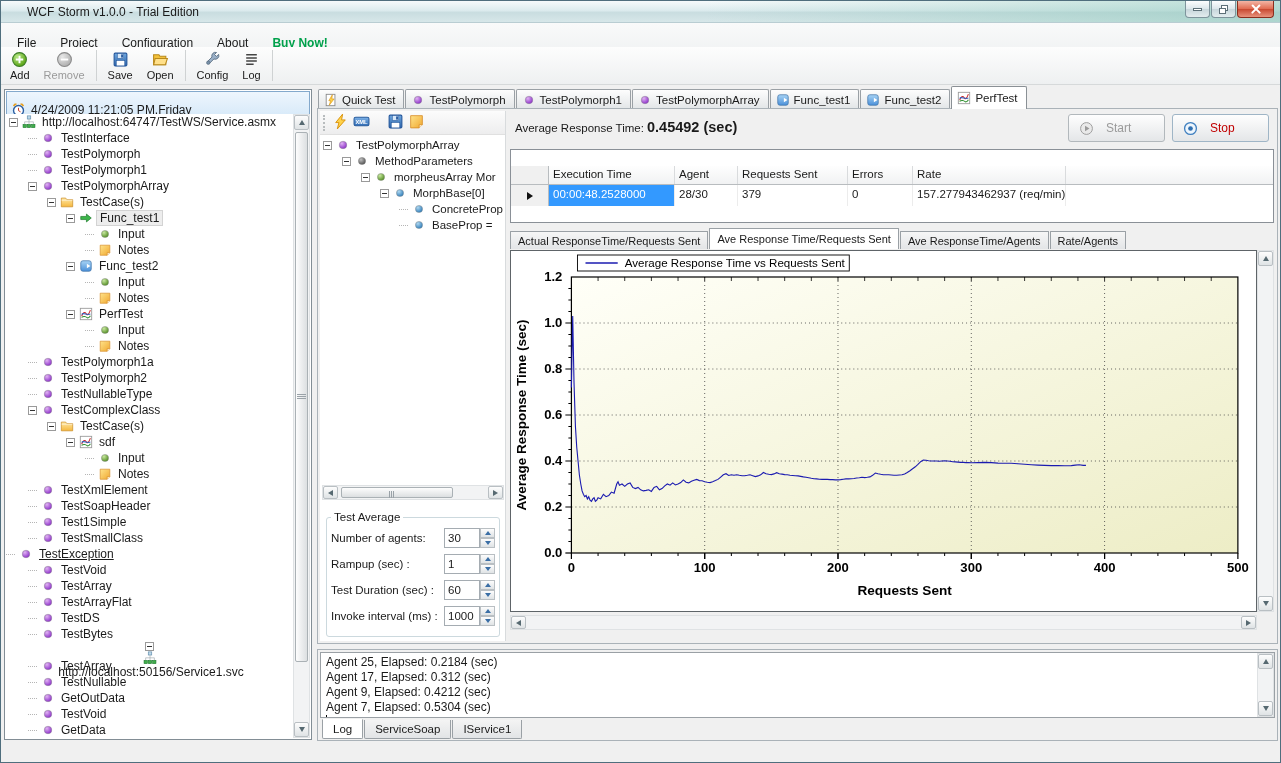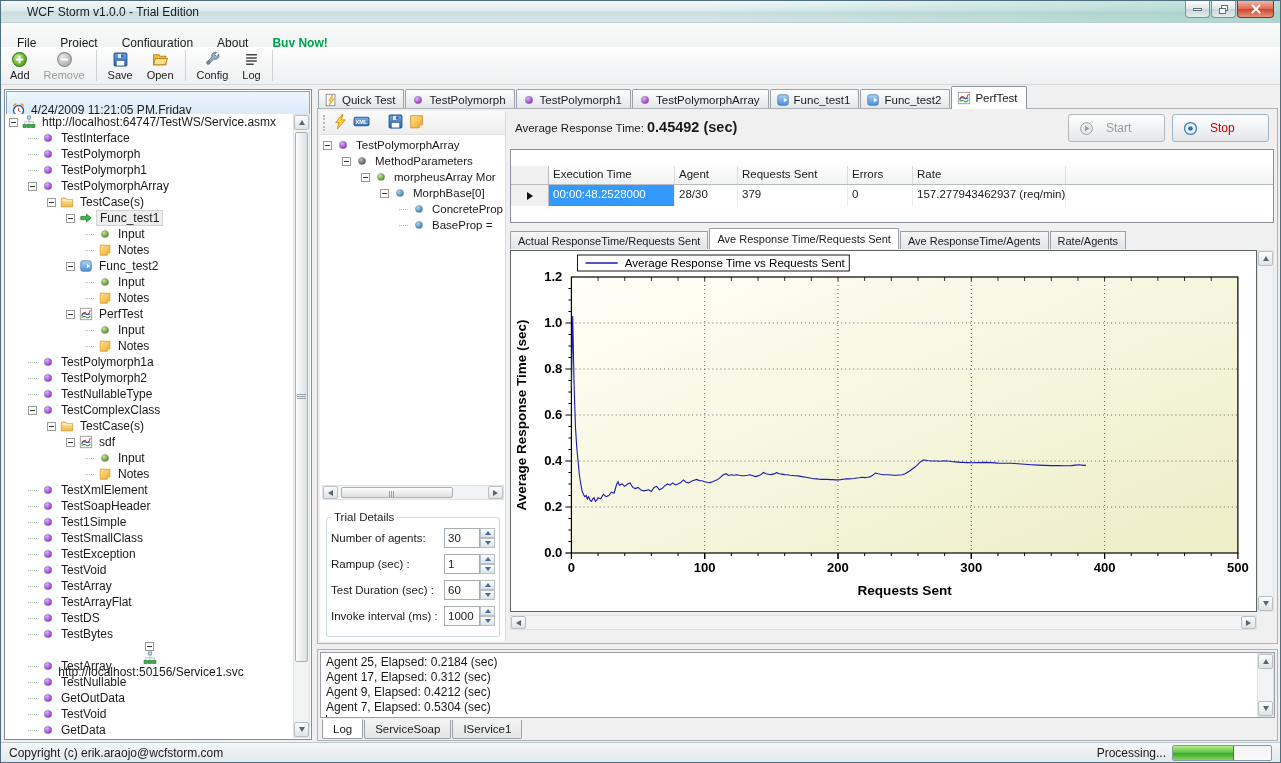--- a/index.html
+++ b/index.html
@@ -620,21 +620,21 @@
               <defs>
                 <radialGradient id="gP" cx="35%" cy="30%" r="75%">
                   <stop offset="0" stop-color="#e0b3f2"></stop>
                   <stop offset="1" stop-color="#8a2bc9"></stop>
                 </radialGradient>
               </defs>
               <circle cx="8" cy="8" r="4.3" fill="url(#gP)" stroke="#888" stroke-width="0.5"></circle>
             </svg></span>
           <span class="lbl">TestSmallClass</span>
         </div>
-        <div class="trow" style="padding-left: 22px;">
+        <div class="trow" style=" text-decoration: underline;">
           <span class="dash"></span>
           <span class="ico"><svg viewBox="0 0 16 16">
               <defs>
                 <radialGradient id="gP" cx="35%" cy="30%" r="75%">
                   <stop offset="0" stop-color="#e0b3f2"></stop>
                   <stop offset="1" stop-color="#8a2bc9"></stop>
                 </radialGradient>
               </defs>
               <circle cx="8" cy="8" r="4.3" fill="url(#gP)" stroke="#888" stroke-width="0.5"></circle>
             </svg></span>
@@ -1021,21 +1021,21 @@
               <i></i>
               <i></i>
               <i></i>
             </span>
         </div>
         <div class="sbtn rgt">
             <span class="tri right"></span>
           </div>
       </div>
       <fieldset class="test-details">
-        <legend>Trial Details</legend>
+        <legend>Test Average</legend>
         <div id="detailFields">
             <div class="fieldrow">
               <span class="flabel">Number of agents:</span>
               <div class="spinner">
                 <div class="spinval">30</div>
                 <div class="spinbtns">
                   <div>
                     <span class="stri-up"></span>
                   </div>
                   <div>
@@ -1295,22 +1295,13 @@
           <span class="tri down"></span>
         </div>
     </div>
     <div class="log-tabs" id="logTabs">
         <div class="ltab active">Log</div>
         <div class="ltab">ServiceSoap</div>
         <div class="ltab">IService1</div>
       </div>
   </div>
 
-  <div class="statusbar">
-    <span class="status-left">Copyright (c) erik.araojo@wcfstorm.com</span>
-    <div class="status-right">
-      <span>Processing...</span>
-      <div class="progress">
-          <div class="fill" id="progFill" style="width: 62%;"></div>
-        </div>
-    </div>
-  </div>
 </div>
 
 </body></html>

